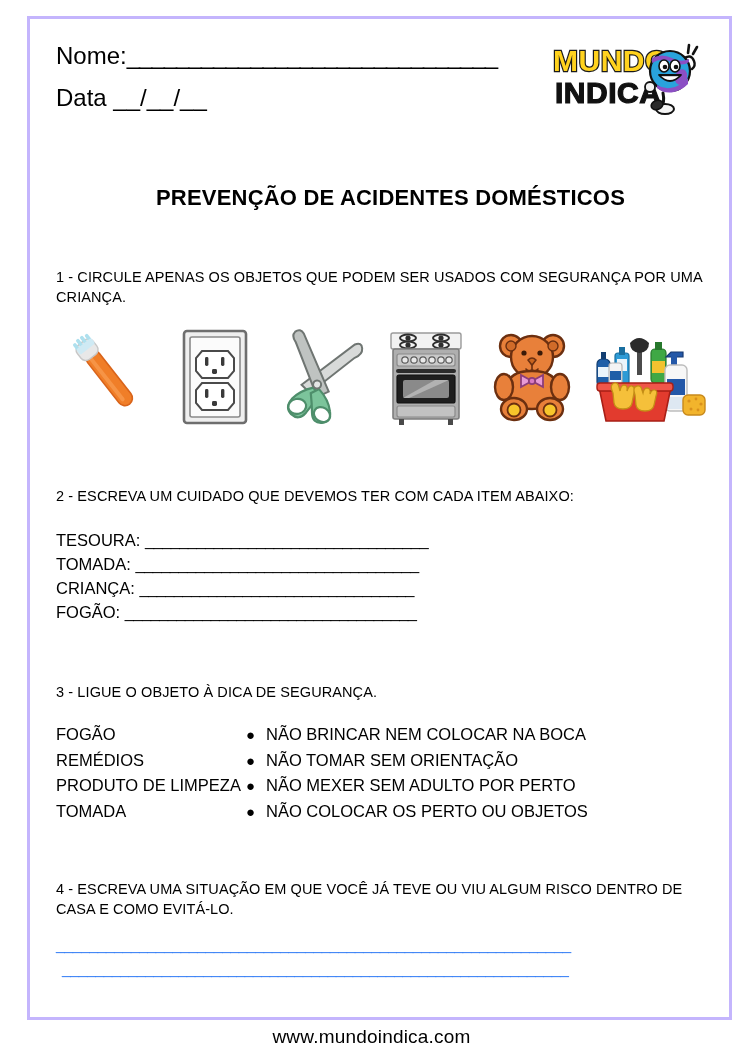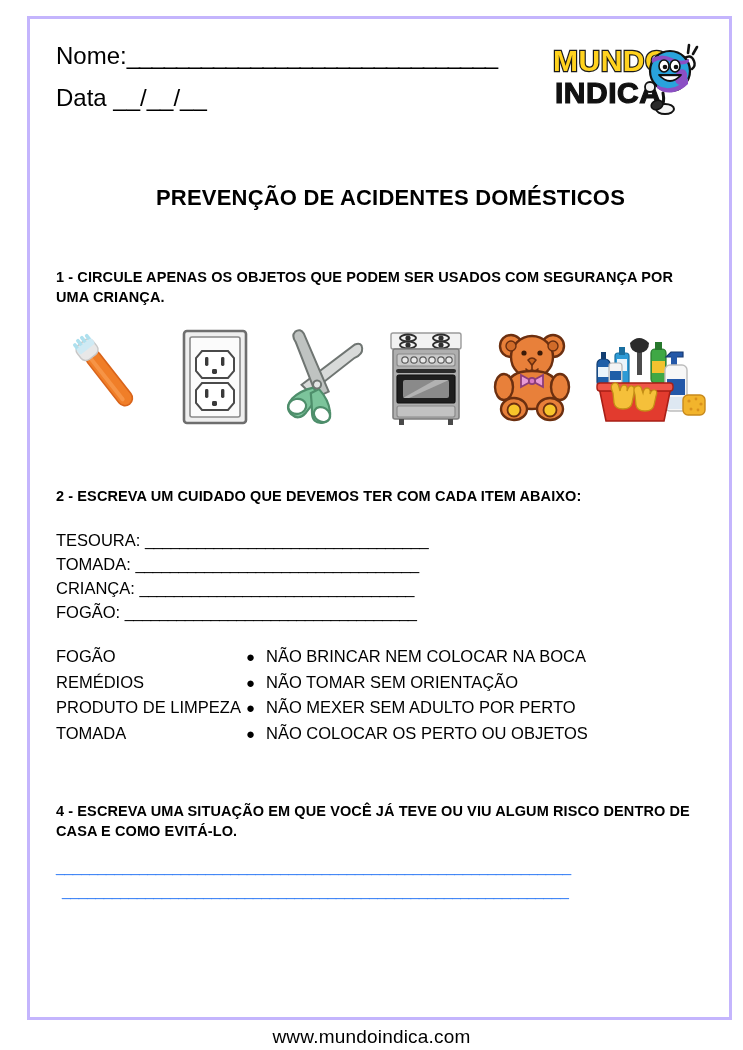--- a/index.html
+++ b/index.html
@@ -68,21 +68,21 @@
     font-size: 22px;
     font-weight: bold;
     letter-spacing: 0.2px;
     margin-top: 54px;
     padding-left: 18px;
   }
 
   
   .q {
     font-size: 14.5px;
-    font-weight: bold;
+    font-weight: normal;
     line-height: 20px;
     letter-spacing: 0.1px;
   }
   .q1 { margin-top: 56px; }
   .q2 { margin-top: 59px; }
   .q3 { margin-top: 58px; }
   .q4 { margin-top: 55px; }
 
   
   .pics {
@@ -399,20 +399,21 @@
 
     <div class="q q2">2 - ESCREVA UM CUIDADO QUE DEVEMOS TER COM CADA ITEM ABAIXO:</div>
 
     <div class="fills">
       <div class="fill-row"><span>TESOURA:</span> <span class="rule">_________________________________</span></div>
       <div class="fill-row"><span>TOMADA:</span> <span class="rule">_________________________________</span></div>
       <div class="fill-row"><span>CRIANÇA:</span> <span class="rule">________________________________</span></div>
       <div class="fill-row"><span>FOGÃO:</span> <span class="rule">__________________________________</span></div>
     </div>
 
+    <div class="q q3">3 - LIGUE O OBJETO À DICA DE SEGURANÇA.</div>
 
     <div class="match">
       <div class="match-row">
         <span class="match-left">FOGÃO</span>
         <span class="match-dot">●</span>
         <span class="match-right">NÃO BRINCAR NEM COLOCAR NA BOCA</span>
       </div>
       <div class="match-row">
         <span class="match-left">REMÉDIOS</span>
         <span class="match-dot">●</span>

